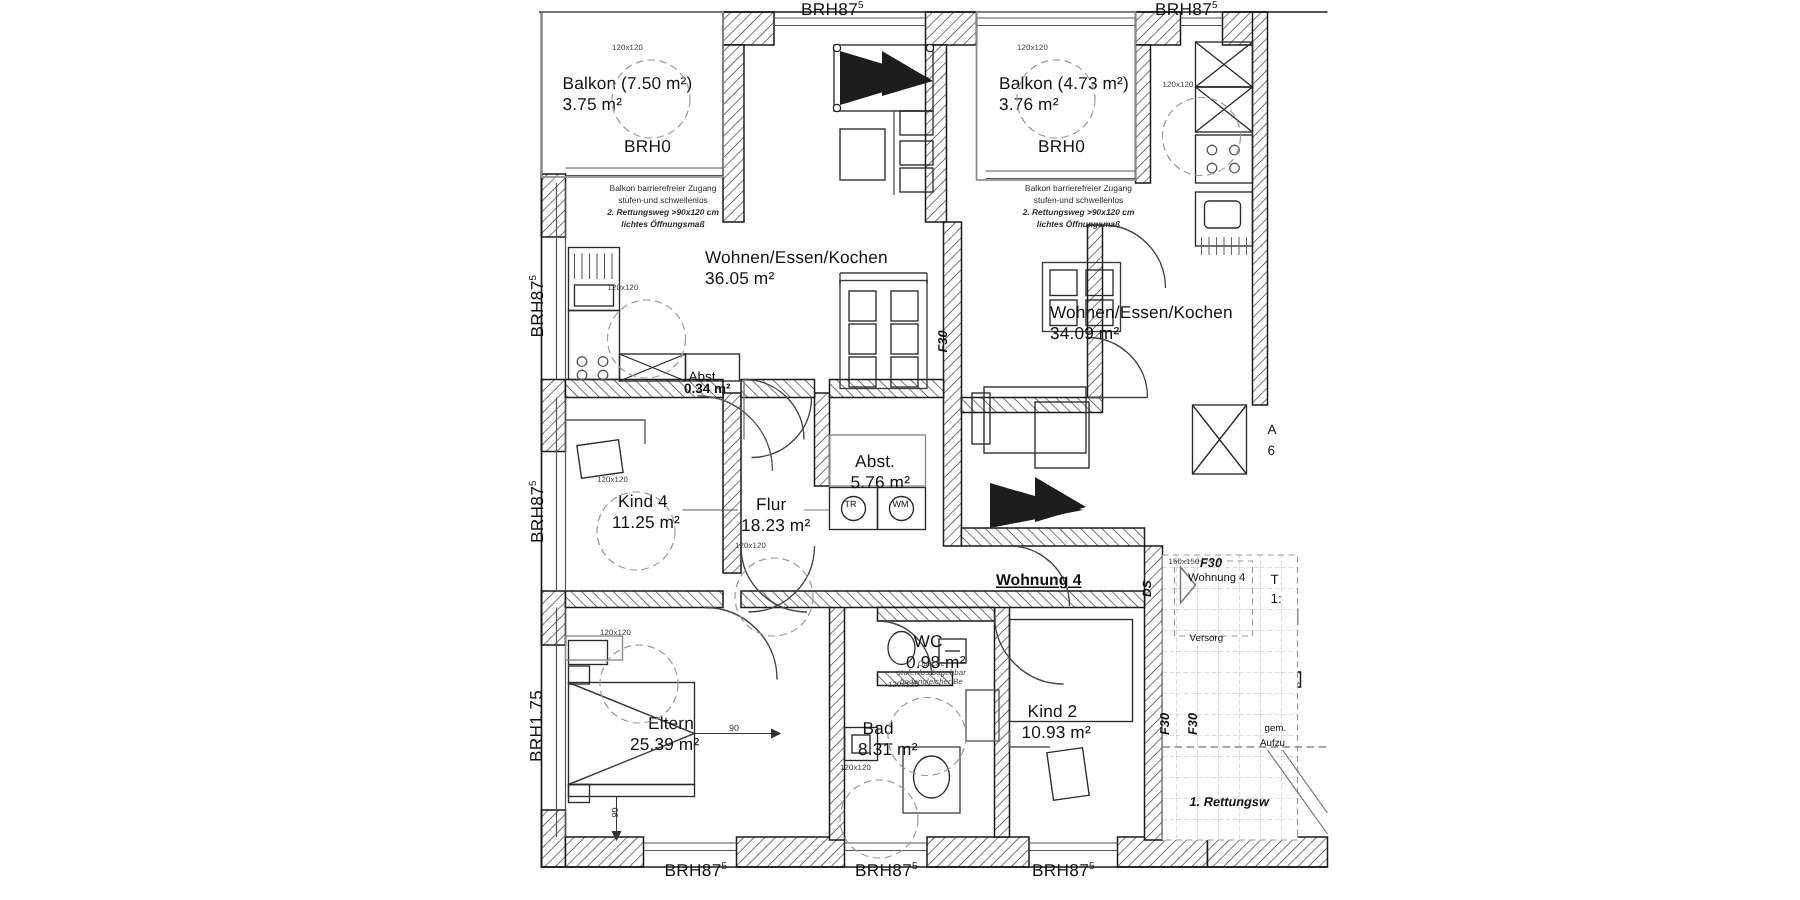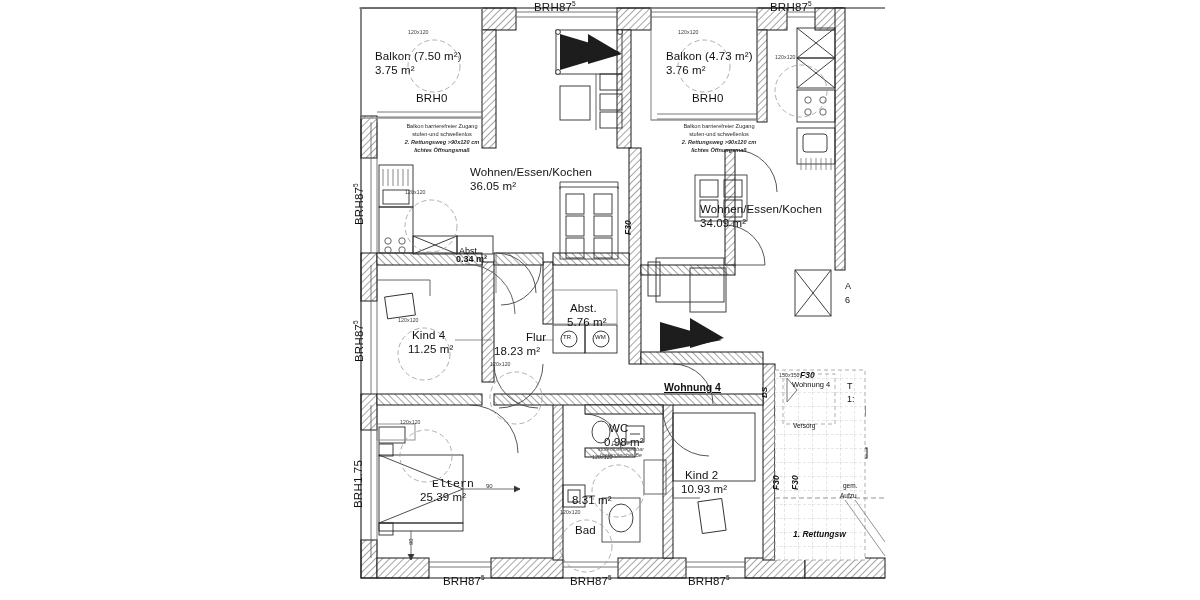--- a/index.html
+++ b/index.html
@@ -327,30 +327,30 @@
 
   <div class="lbl room-name" style="left:470px;top:166px;">Wohnen/Essen/Kochen</div>
   <div class="lbl room-area" style="left:470px;top:180px;">36.05 m²</div>
 
   <div class="lbl room-name" style="left:700px;top:203px;">Wohnen/Essen/Kochen</div>
   <div class="lbl room-area" style="left:700px;top:217px;">34.09 m²</div>
 
   <div class="lbl room-name" style="left:412px;top:329px;">Kind 4</div>
   <div class="lbl room-area" style="left:408px;top:343px;">11.25 m²</div>
 
-  <div class="lbl room-name" style="left:497px;top:331px;padding-left:29px;">Flur</div>
+  <div class="lbl room-name" style="left:475px;top:331px;padding-left:29px;">Flur</div>
   <div class="lbl room-area" style="left:494px;top:345px;">18.23 m²</div>
 
   <div class="lbl room-name" style="left:570px;top:302px;">Abst.</div>
   <div class="lbl room-area" style="left:567px;top:316px;">5.76 m²</div>
 
-  <div class="lbl room-name" style="left:432px;top:477px;font-family:Liberation Mono, monospace;">Eltern</div>
+  <div class="lbl room-name" style="left:432px;top:477px;">Eltern</div>
   <div class="lbl room-area" style="left:420px;top:491px;">25.39 m²</div>
 
-  <div class="lbl room-name" style="left:575px;top:480px;margin-top:44px;">Bad</div>
+  <div class="lbl room-name" style="left:575px;top:480px;">Bad</div>
   <div class="lbl room-area" style="left:572px;top:494px;">8.31 m²</div>
 
   <div class="lbl room-name" style="left:609px;top:422px;">WC</div>
   <div class="lbl room-area" style="left:604px;top:436px;">0.98 m²</div>
 
   <div class="lbl room-name" style="left:685px;top:469px;">Kind 2</div>
   <div class="lbl room-area" style="left:681px;top:483px;">10.93 m²</div>
 
   <div class="lbl room-sm" style="left:459px;top:246px;">Abst.</div>
   <div class="lbl room-sm" style="left:456px;top:254px;font-weight:bold;">0.34 m²</div>

